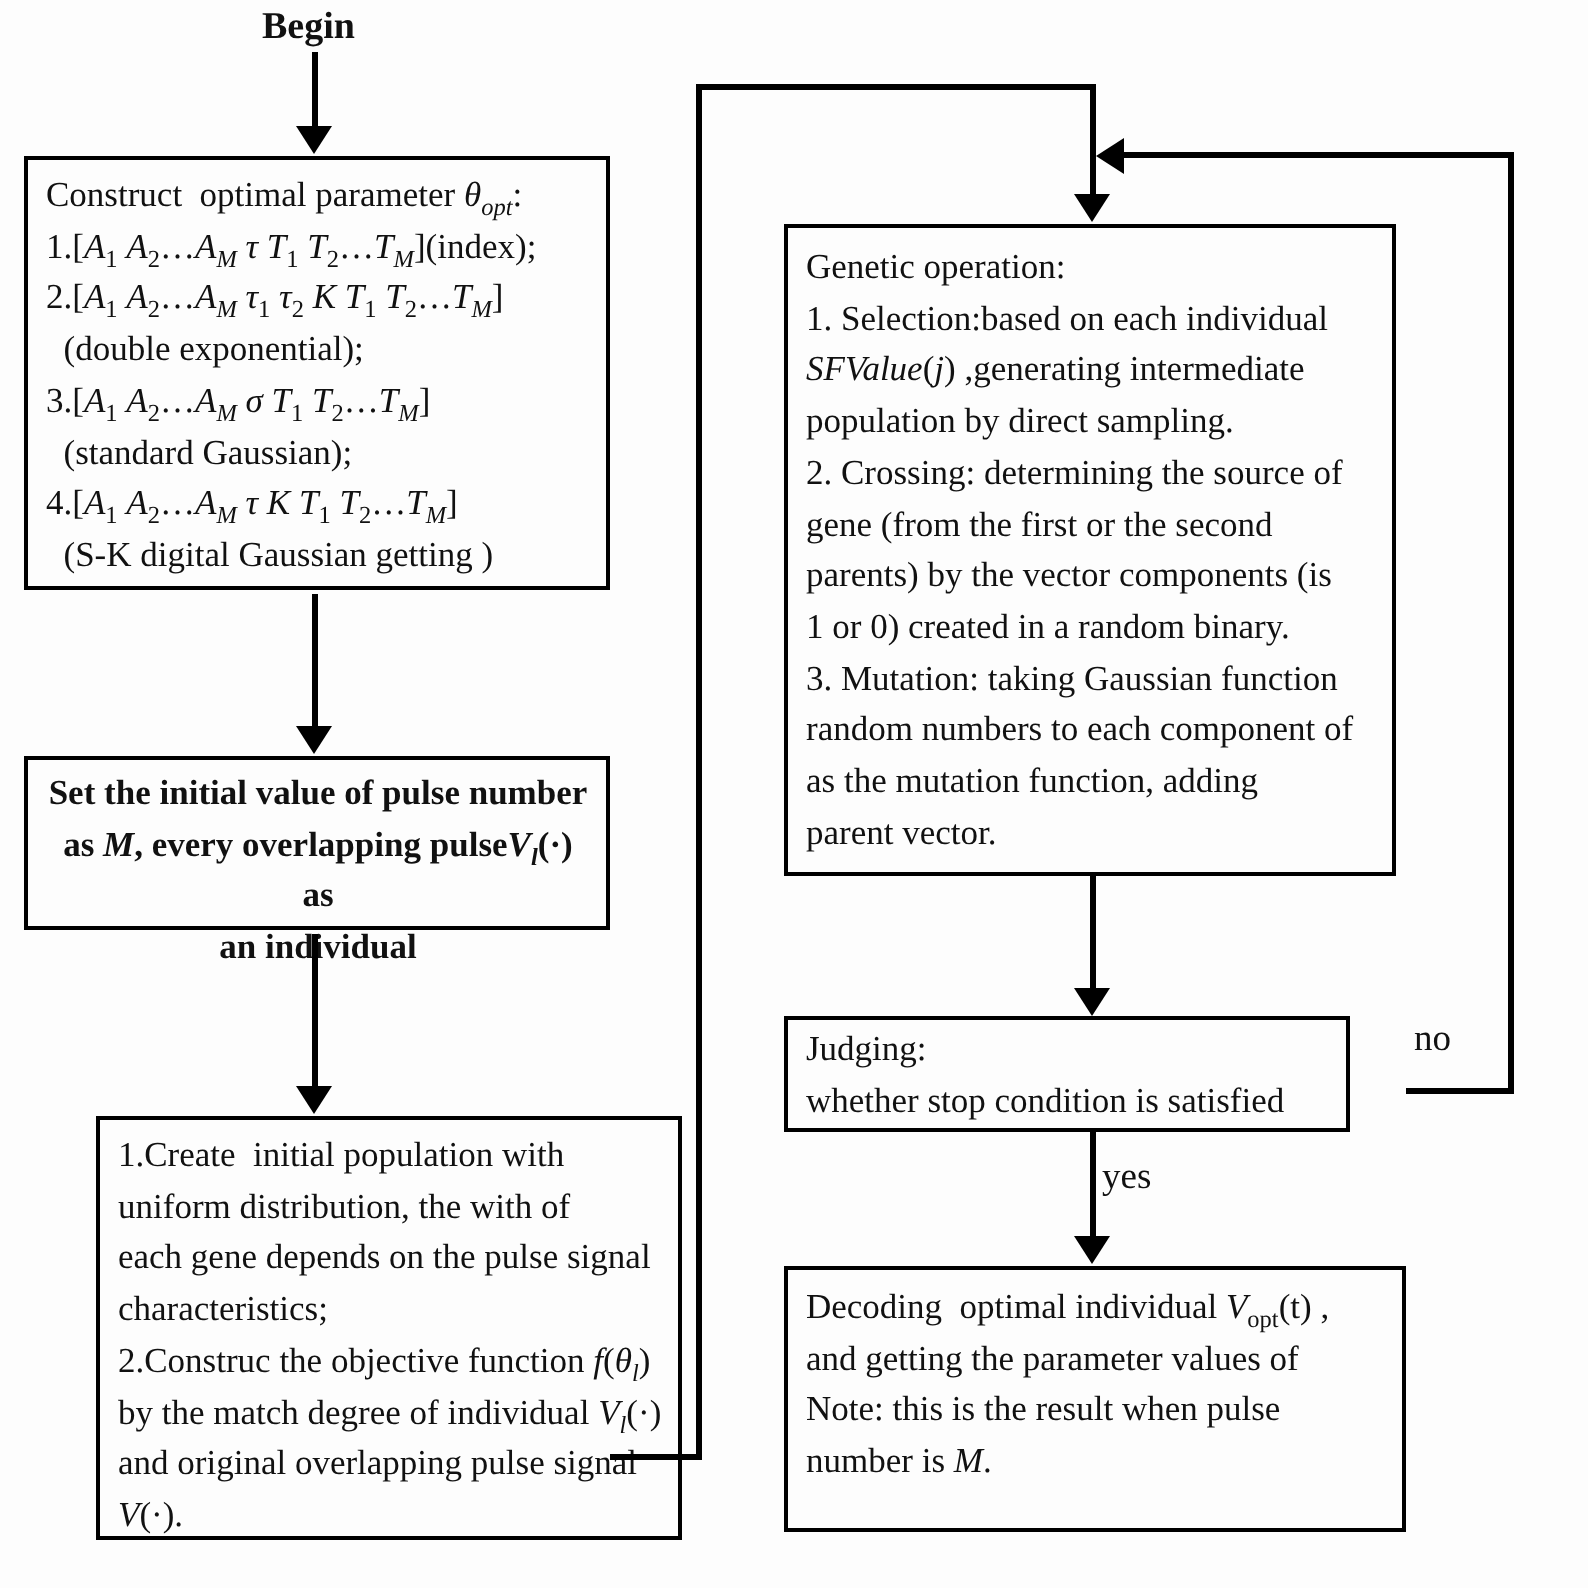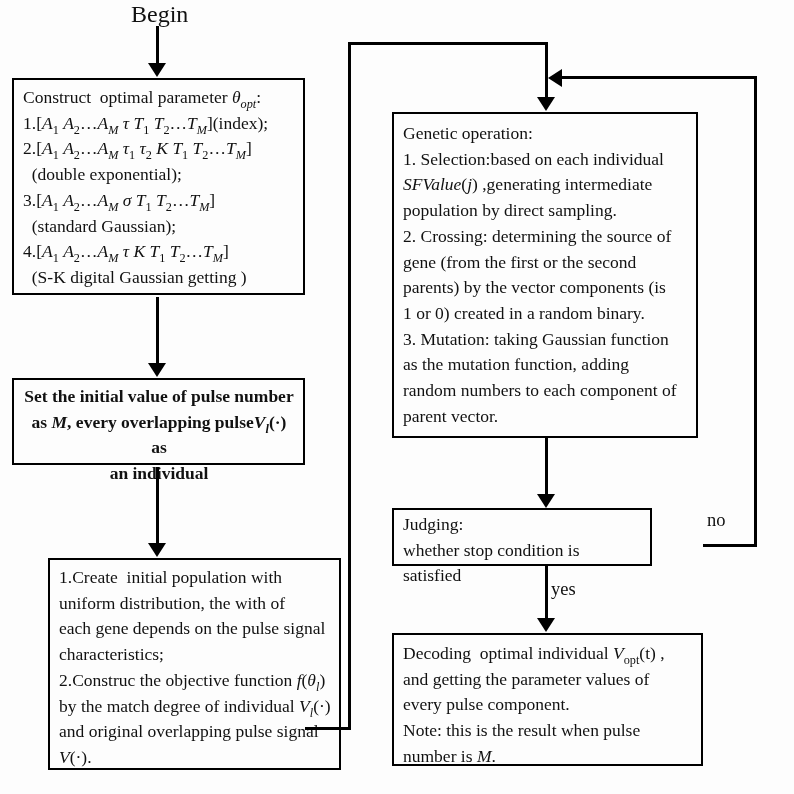--- a/index.html
+++ b/index.html
@@ -32,21 +32,21 @@
     position:absolute; width:0; height:0;
     border-top:9px solid transparent; border-bottom:9px solid transparent;
     border-right:14px solid var(--line);
   }
 </style>
 </head>
 <body>
 
 <div id="stage">
 
-  <div class="lbl" style="left:131px; top:3px; font-size:24px;">Begin</div>
+  <div class="lbl" style="left:131px; top:3px; font-size:19px;font-weight:bold;">Begin</div>
   <div class="seg" style="left:156px; top:26px; width:3px; height:38px;"></div>
   <div class="ah-down" style="left:148px; top:63px;"></div>
 
   <div class="box" style="left:12px; top:78px; width:293px; height:217px;">
     <div>
         <div class="ln">Construct  optimal parameter <i>θ<sub>opt</sub></i>:</div>
         <div class="ln">1.[<i>A</i><sub>1</sub> <i>A</i><sub>2</sub>…<i>A<sub>M</sub></i> <i>τ</i> <i>T</i><sub>1</sub> <i>T</i><sub>2</sub>…<i>T<sub>M</sub></i>](index);</div>
         <div class="ln">2.[<i>A</i><sub>1</sub> <i>A</i><sub>2</sub>…<i>A<sub>M</sub></i> <i>τ</i><sub>1</sub> <i>τ</i><sub>2</sub> <i>K</i> <i>T</i><sub>1</sub> <i>T</i><sub>2</sub>…<i>T<sub>M</sub></i>]</div>
         <div class="ln">  (double exponential);</div>
         <div class="ln">3.[<i>A</i><sub>1</sub> <i>A</i><sub>2</sub>…<i>A<sub>M</sub></i> <i>σ</i> <i>T</i><sub>1</sub> <i>T</i><sub>2</sub>…<i>T<sub>M</sub></i>]</div>
@@ -93,49 +93,48 @@
     <div>
         <div class="ln">Genetic operation:</div>
         <div class="ln">1. Selection:based on each individual</div>
         <div class="ln"><i>SFValue</i>(<i>j</i>) ,generating intermediate</div>
         <div class="ln">population by direct sampling.</div>
         <div class="ln">2. Crossing: determining the source of</div>
         <div class="ln">gene (from the first or the second</div>
         <div class="ln">parents) by the vector components (is</div>
         <div class="ln">1 or 0) created in a random binary.</div>
         <div class="ln">3. Mutation: taking Gaussian function</div>
+        <div class="ln">random numbers to each component of</div>
         <div class="ln">as the mutation function, adding</div>
-        <div class="ln">random numbers to each component of</div>
         <div class="ln">parent vector.</div>
       </div>
   </div>
 
   <div class="seg" style="left:545px; top:438px; width:3px; height:57px;"></div>
   <div class="ah-down" style="left:537px; top:494px;"></div>
 
-  <div class="box" style="left:392px; top:508px; width:260px; height:58px; padding-top:2px;">
+  <div class="box" style="left:392px; top:508px; width:283px; height:58px; padding-top:2px;">
     <div>
         <div class="ln">Judging:</div>
         <div class="ln">whether stop condition is satisfied</div>
       </div>
   </div>
 
   <div class="lbl" style="left:707px; top:509px;">no</div>
   <div class="seg" style="left:703px; top:544px; width:54px; height:3px;"></div>
   <div class="seg" style="left:754px; top:76px; width:3px; height:471px;"></div>
   <div class="seg" style="left:562px; top:76px; width:195px; height:3px;"></div>
   <div class="ah-left" style="left:548px; top:69px;"></div>
 
   <div class="lbl" style="left:551px; top:578px;">yes</div>
   <div class="seg" style="left:545px; top:566px; width:3px; height:53px;"></div>
   <div class="ah-down" style="left:537px; top:618px;"></div>
 
   <div class="box" style="left:392px; top:633px; width:311px; height:133px; padding-top:6px;">
     <div>
         <div class="ln">Decoding  optimal individual <i>V</i><sub>opt</sub>(t) ,</div>
         <div class="ln">and getting the parameter values of</div>
-        <div class="ln">every pulse component.</div>
         <div class="ln">Note: this is the result when pulse</div>
         <div class="ln">number is <i>M</i>.</div>
       </div>
   </div>
 
 </div>
 
 </body></html>

